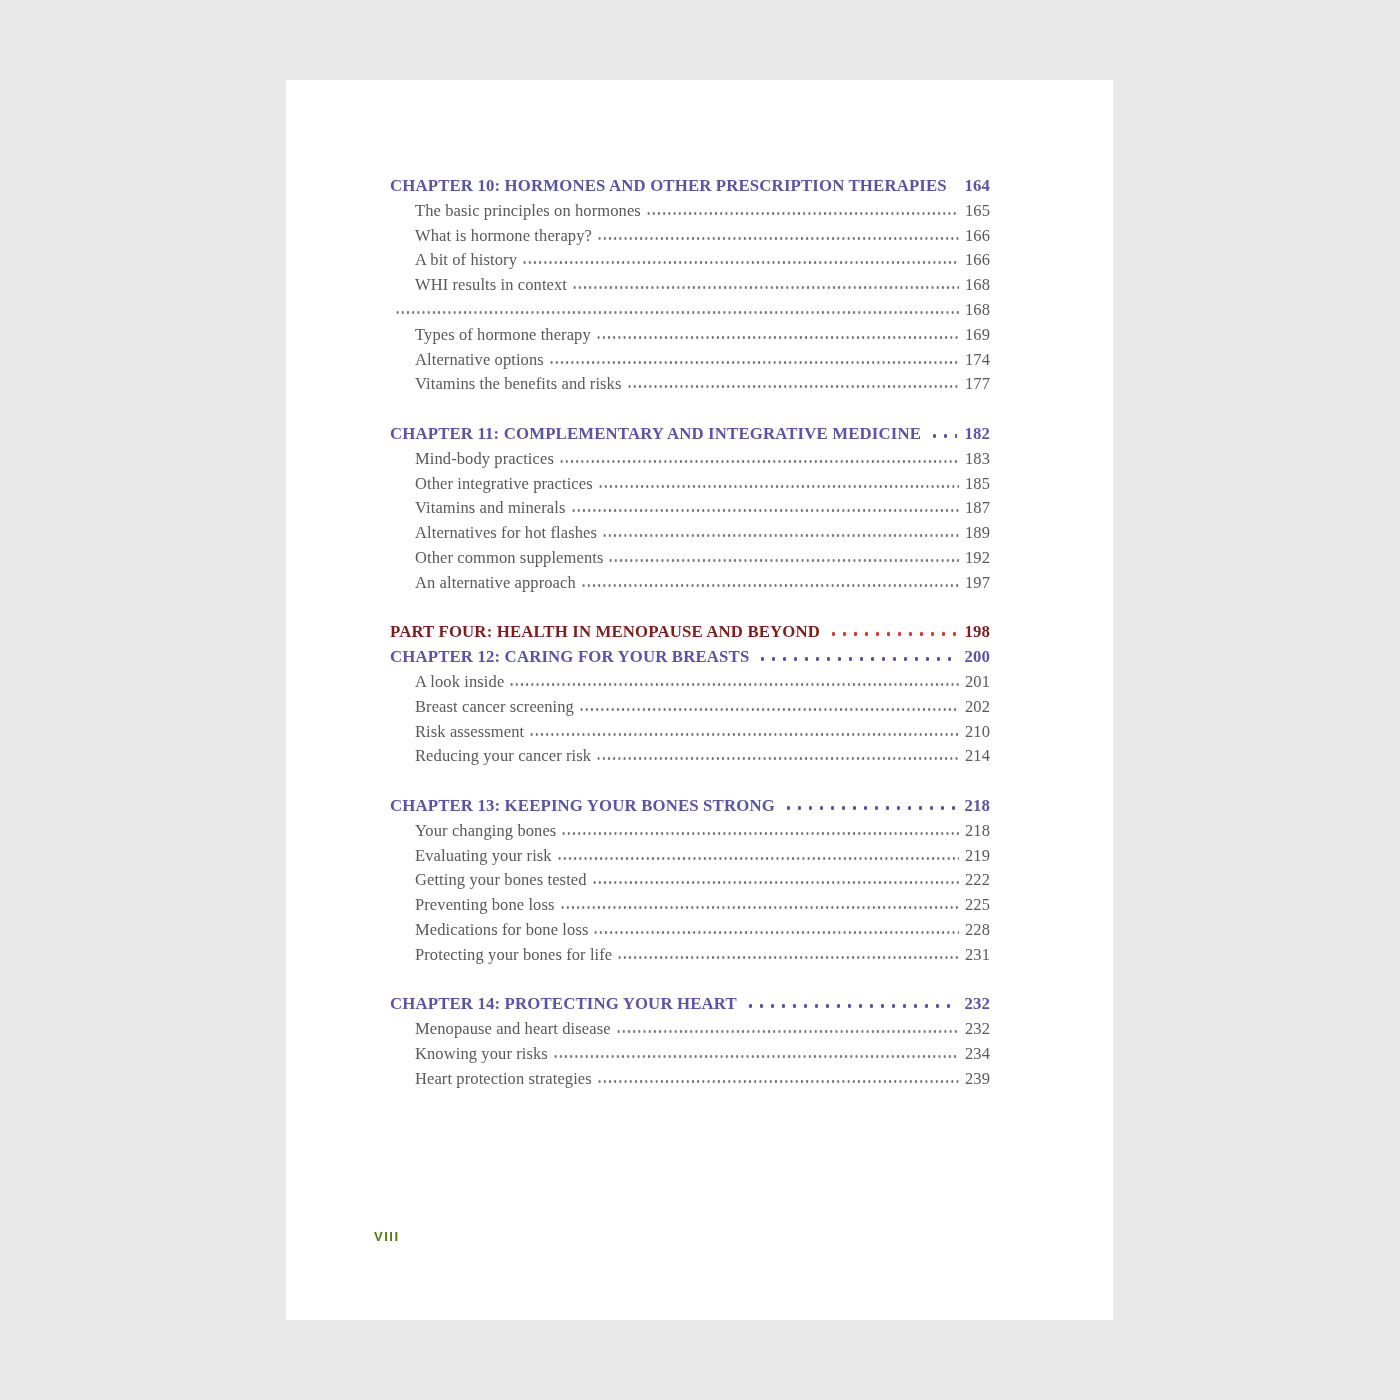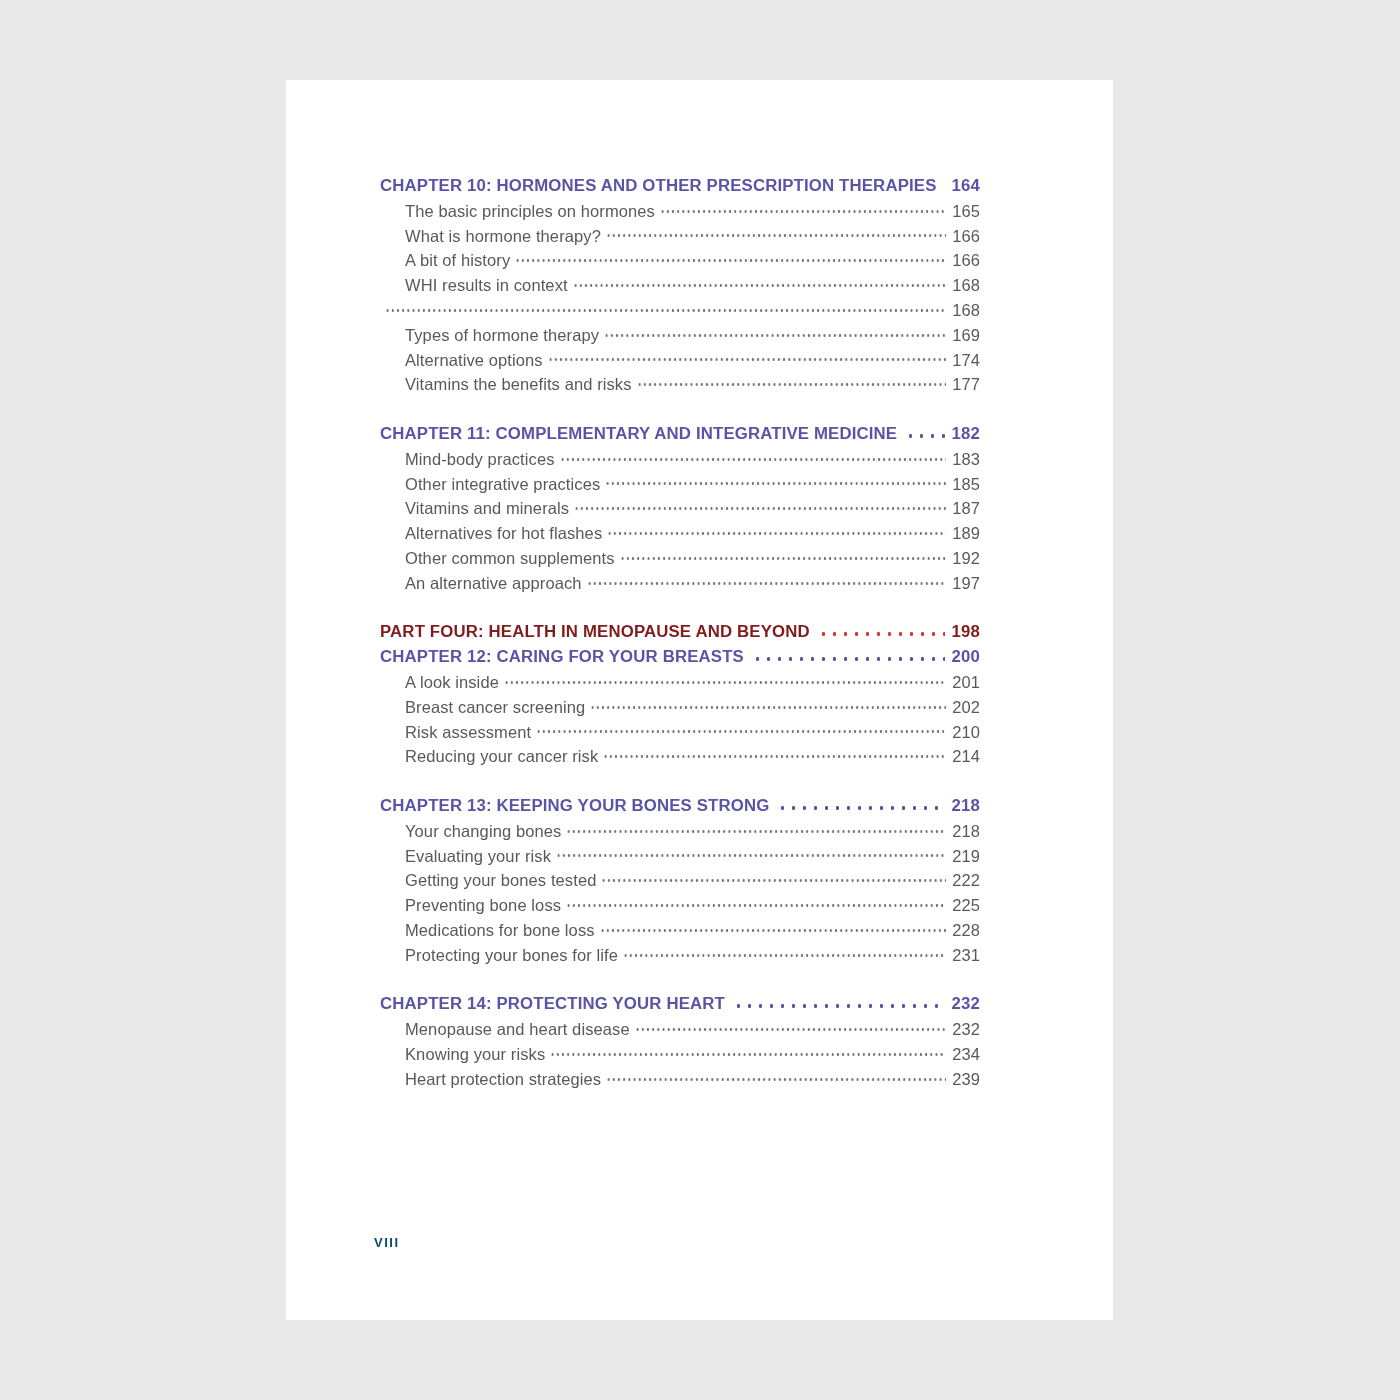--- a/index.html
+++ b/index.html
@@ -14,40 +14,40 @@
   .page {
     position: absolute;
     left: 286px;
     top: 80px;
     width: 827px;
     height: 1240px;
     background: #ffffff;
   }
   .toc {
     position: absolute;
-    left: 94px;
+    left: 104px;
     top: 94px;
     width: 600px;
+    font-family: Liberation Serif, serif;
   }
   .toc-section { margin-top: 24.8px; }
   .toc-section:first-child { margin-top: 0; }
 
   .row {
     display: flex;
     align-items: baseline;
     line-height: 24.8px;
     white-space: nowrap;
   }
 
   
   .entry {
     color: #58595b;
     font-size: 16.5px;
     letter-spacing: 0.1px;
-    align-items: center;
   }
   .entry .e-title { padding-left: 25px; }
 
   .leader {
     flex: 1 1 0;
     min-width: 0;
     height: 5px;
     margin: 0 6px 0 5px;
     background-image: radial-gradient(circle, #6f7074 1.05px, rgba(0,0,0,0) 1.35px);
     background-size: 5.2px 5px;
@@ -69,22 +69,22 @@
     background-size: 11px 6px;
   }
   .heading.part .leader {
     background-image: radial-gradient(circle, #d9362f 1.7px, rgba(0,0,0,0) 2px);
     background-size: 11px 6px;
   }
 
   .folio {
     position: absolute;
     left: 88px;
-    bottom: 70px;
-    color: #0c4a6e;
+    bottom: 76px;
+    color: #4d7c0f;
     font-weight: bold;
     font-size: 13px;
     letter-spacing: 1.5px;
   }
 </style>
 </head>
 <body>
 
 <div class="page">
   <main class="toc">

